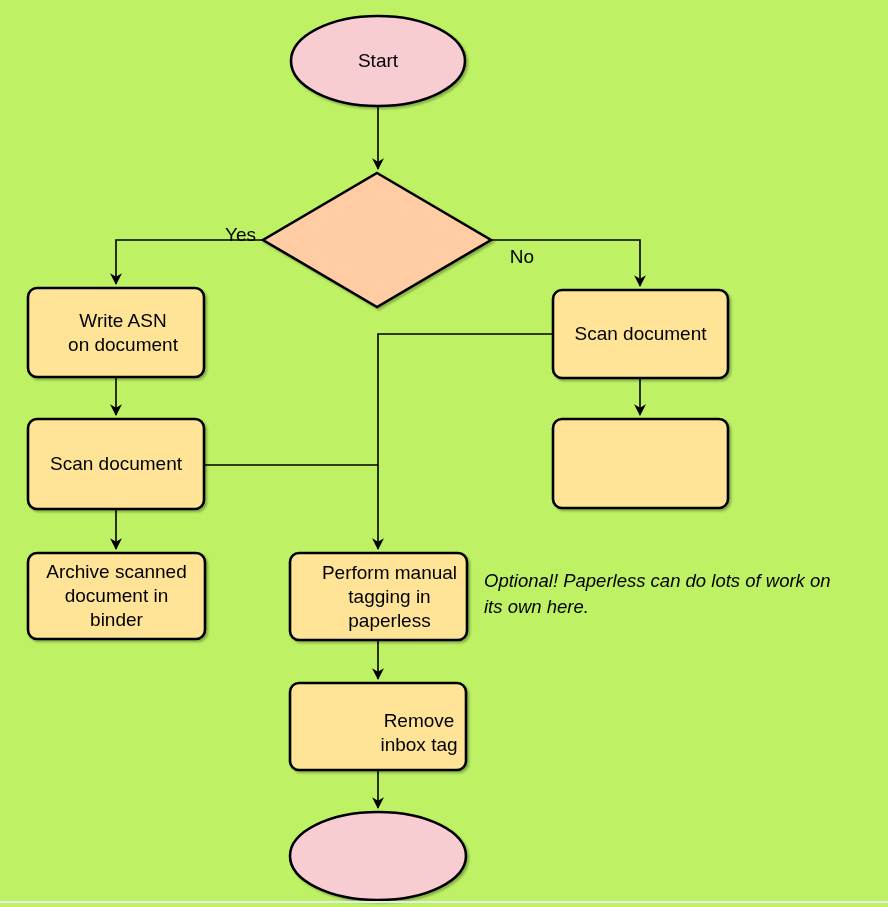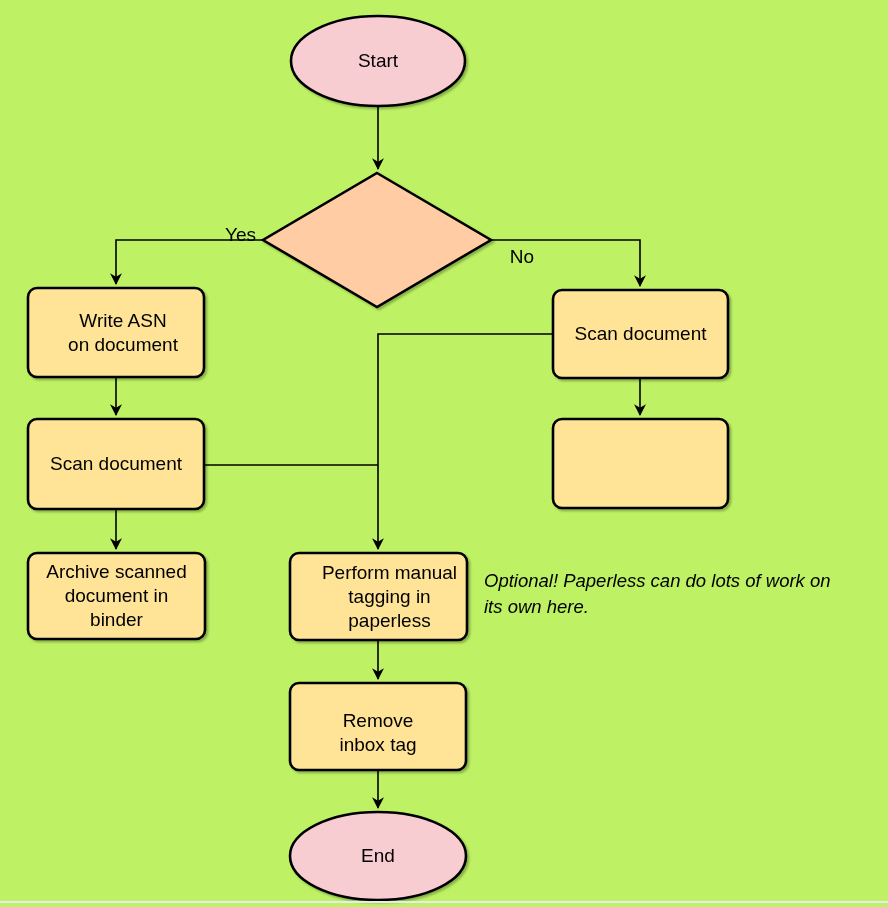--- a/index.html
+++ b/index.html
@@ -102,24 +102,23 @@
 document in
 binder</div>
 
   <div class="node-label" style="left:553px; top:290px; width:175px; height:88px;">Scan document</div>
 
 
   <div class="node-label" style="left:290px; top:553px; width:199px; height:87px;">Perform manual
 tagging in
 paperless</div>
 
-  <div class="node-label" style="left:290px; top:683px; width:176px; height:100px;">Remove
+  <div class="node-label" style="left:290px; top:683px; width:176px; height:100px;padding-left:41px;">Remove
 inbox tag</div>
 
-  <div class="node-label" style="left:290px; top:812px; width:176px; height:88px;">End</div>
 
   <div class="edge-label" style="left:196px; top:224px; width:60px;text-align:right;">Yes</div>
   <div class="edge-label" style="left:492px; top:210px; width:60px;margin-top:36px;">No</div>
 
   <div class="note-text" style="left:484px; top:568px; width:404px;">Optional! Paperless can do lots of work on
 its own here.</div>
 
   <div class="bottom-rule"></div>
 </div>
 

